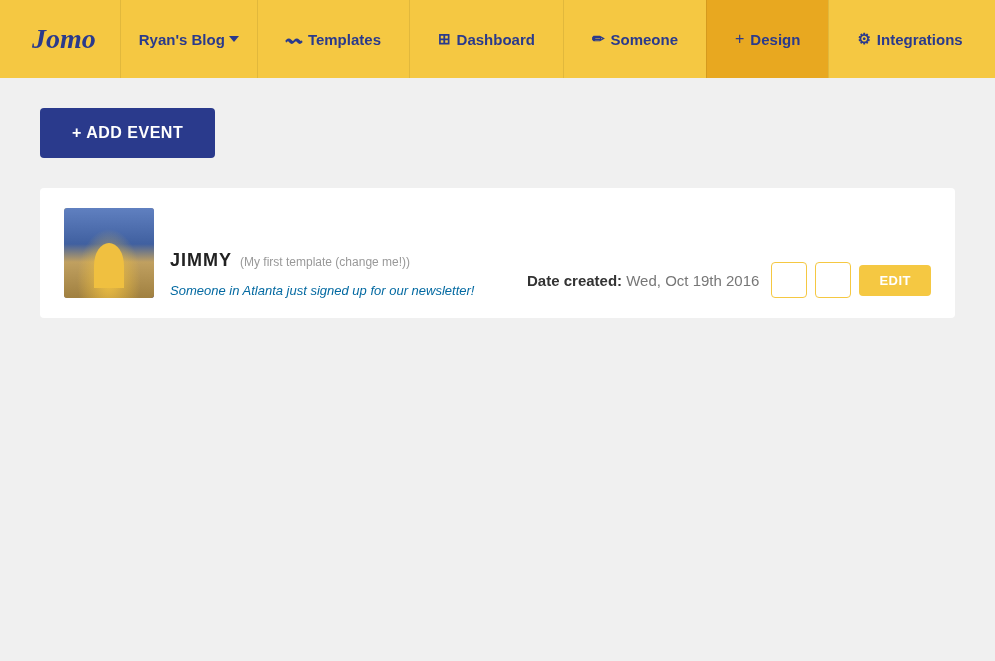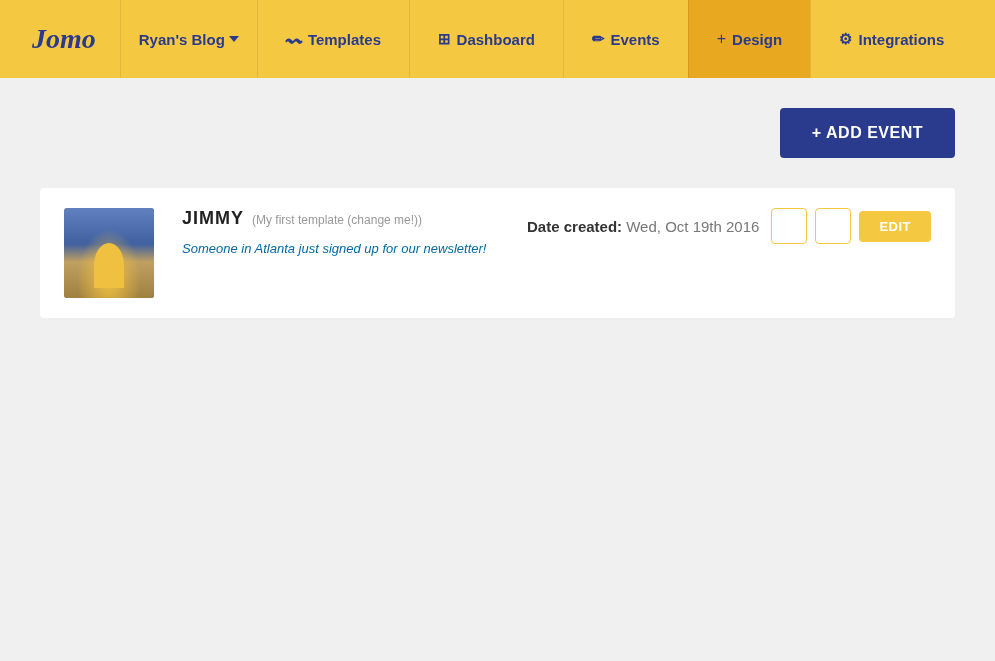--- a/index.html
+++ b/index.html
@@ -50,43 +50,43 @@
       border-top: 6px solid #2a3a8c;
       display: inline-block;
     }
 
     
     .content {
       padding: 30px 40px;
     }
     .add-event-row {
       display: flex;
-      justify-content: flex-end;
+      justify-content: flex-start;
       margin-bottom: 30px;
     }
     .add-event-btn {
       background: #2a3a8c;
       color: #fff;
       border: none;
       padding: 16px 32px;
       font-size: 16px;
       font-weight: 700;
       border-radius: 4px;
       cursor: pointer;
       letter-spacing: 0.5px;
     }
 
     
     .template-card {
       background: #fff;
       border-radius: 4px;
       display: flex;
-      align-items: flex-start;
+      align-items: flex-end;
       padding: 20px 24px;
-      gap: 28px;
+      gap: 16px;
     }
     .template-thumbnail {
       width: 90px;
       height: 90px;
       background: linear-gradient(135deg, #e8d080 0%, #c0a040 30%, #8080c0 60%, #4040a0 100%);
       border-radius: 3px;
       flex-shrink: 0;
       overflow: hidden;
       position: relative;
     }
@@ -197,21 +197,21 @@
     <div class="nav-item" style="border-left:1px solid rgba(0,0,0,0.08);">
       <span style="font-size:16px;">〰</span>
       <span>Templates</span>
     </div>
     <div class="nav-item" style="border-left:1px solid rgba(0,0,0,0.08);">
       <span style="font-size:15px;">⊞</span>
       <span>Dashboard</span>
     </div>
     <div class="nav-item" style="border-left:1px solid rgba(0,0,0,0.08);">
       <span style="font-size:15px;">✏</span>
-      <span>Events</span>
+      <span>Someone</span>
     </div>
     <div class="nav-item active" style="border-left:1px solid rgba(0,0,0,0.08);">
       <span style="font-size:16px; font-weight:300;">+</span>
       <span>Design</span>
     </div>
     <div class="nav-item" style="border-left:1px solid rgba(0,0,0,0.08);">
       <span style="font-size:15px;">⚙</span>
       <span>Integrations</span>
     </div>
   </div>

